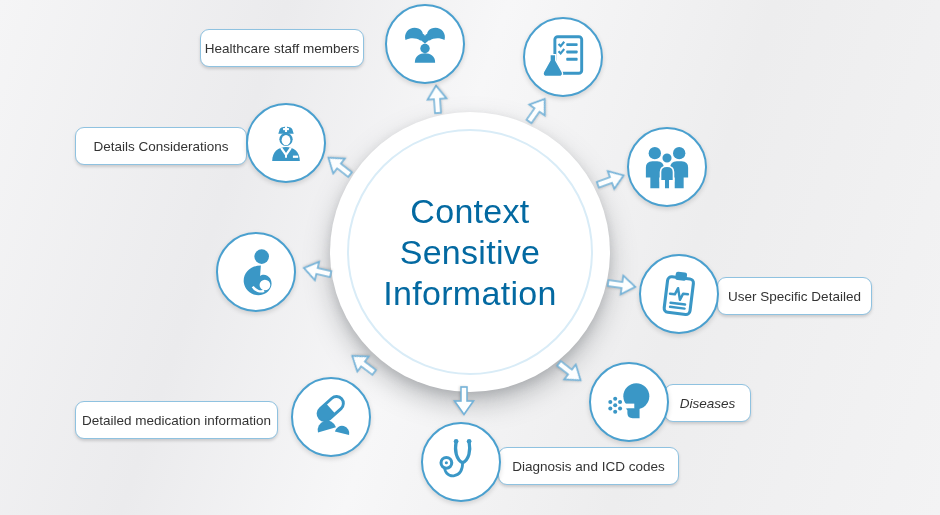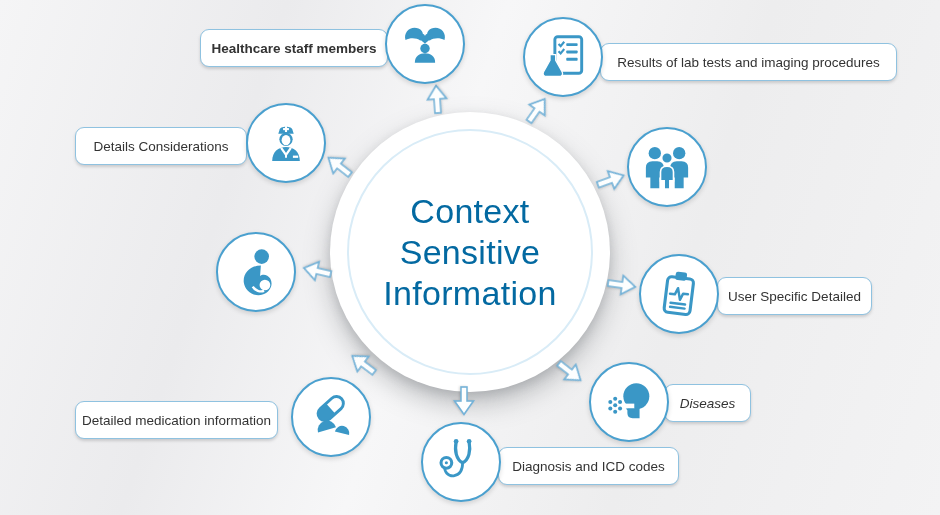--- a/index.html
+++ b/index.html
@@ -46,21 +46,21 @@
     box-shadow:0 2px 3px rgba(110,110,115,.28);
     z-index:3;padding:0 8px;
   }
   
   .arrow{position:absolute;width:30px;height:22px;z-index:2;
     filter:drop-shadow(0 1px 1px rgba(0,0,0,.15));}
   .arrow svg{width:100%;height:100%;display:block;}
 
   
   #c-center{}
-  #circ-0{left:385px;top:4px;}   #box-0{left:200px;top:29px;width:188px;font-weight:bold;}
+  #circ-0{left:385px;top:4px;}   #box-0{left:200px;top:29px;width:164px;}
   #circ-1{left:523px;top:17px;}  #box-1{left:600px;top:43px;width:297px;}
   #circ-2{left:246px;top:103px;} #box-2{left:75px;top:127px;width:172px;}
   #circ-3{left:627px;top:127px;} #box-3{left:703px;top:151px;width:158px;}
   #circ-4{left:216px;top:232px;} #box-4{left:70px;top:257px;width:158px;}
   #circ-5{left:639px;top:254px;} #box-5{left:717px;top:277px;width:155px;}
   #circ-6{left:291px;top:377px;} #box-6{left:75px;top:401px;width:203px;}
   #circ-7{left:589px;top:362px;} #box-7{left:664px;top:384px;width:87px;font-style:italic;}
   #circ-8{left:421px;top:422px;} #box-8{left:498px;top:447px;width:181px;}
 
   #arr-0{left:422px;top:88px;transform:rotate(-94deg);}
@@ -140,21 +140,20 @@
         <path d="M8 27 C5 17 15 9 24 13 C27.5 14.5 29.5 17.5 29.5 20.5 L26.5 28 C21 24 13.5 24.5 8 27 Z"></path>
         <path d="M56 27 C59 17 49 9 40 13 C36.5 14.5 34.5 17.5 34.5 20.5 L37.5 28 C43 24 50.5 24.5 56 27 Z"></path>
         <path d="M32 22 C33.2 18.2 39 18.6 39 23.2 C39 26.8 34 30 32 31.6 C30 30 25 26.8 25 23.2 C25 18.6 30.8 18.2 32 22 Z"></path>
         <circle cx="32" cy="37.5" r="5.8"></circle>
         <path d="M19.5 55 C19.5 46.5 25.5 43.3 32 43.3 C38.5 43.3 44.5 46.5 44.5 55 Z"></path>
       </g>
     </svg>
       </span>
   </div>
 
-  <div class="label-box" id="box-1">Results of lab tests and imaging procedures</div>
   <div class="node-circle" id="circ-1">
     <span>
         <svg viewBox="0 0 64 64">
       <rect x="22" y="7" width="33" height="45" rx="3.5" fill="none" stroke="currentColor" stroke-width="3.6"></rect>
       <g fill="currentColor">
         <rect x="36" y="15" width="14" height="3.6" rx="1"></rect>
         <rect x="36" y="24" width="14" height="3.6" rx="1"></rect>
         <rect x="36" y="33" width="14" height="3.6" rx="1"></rect>
       </g>
       <path d="M26.5 16 l2.6 2.6 4.4-5.4 M26.5 25 l2.6 2.6 4.4-5.4" fill="none" stroke="currentColor" stroke-width="2.6"></path>

